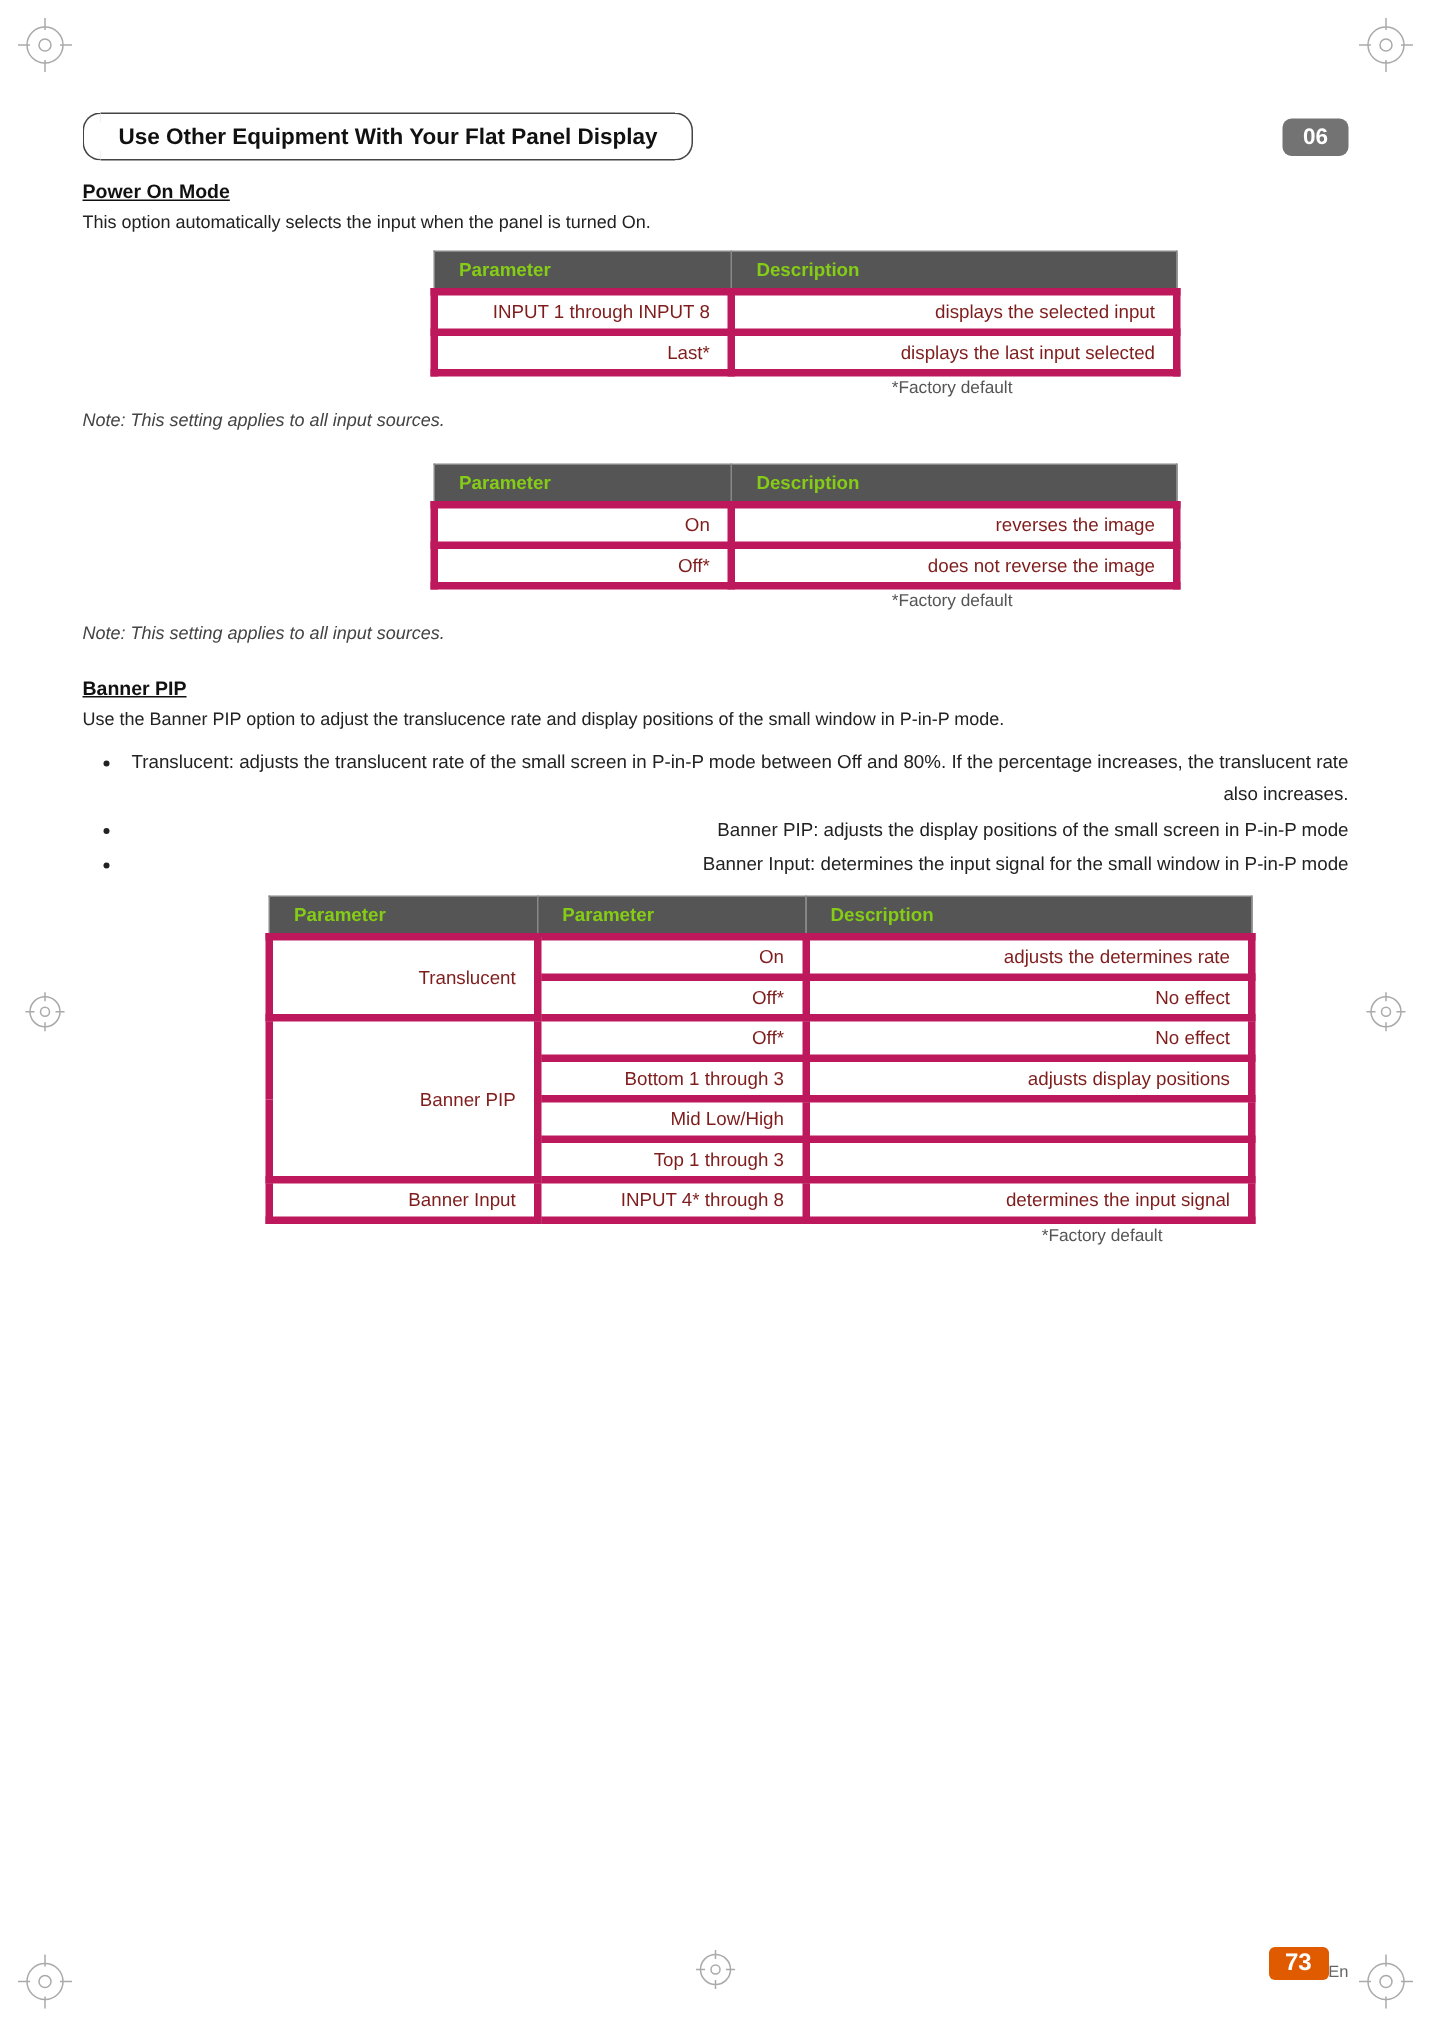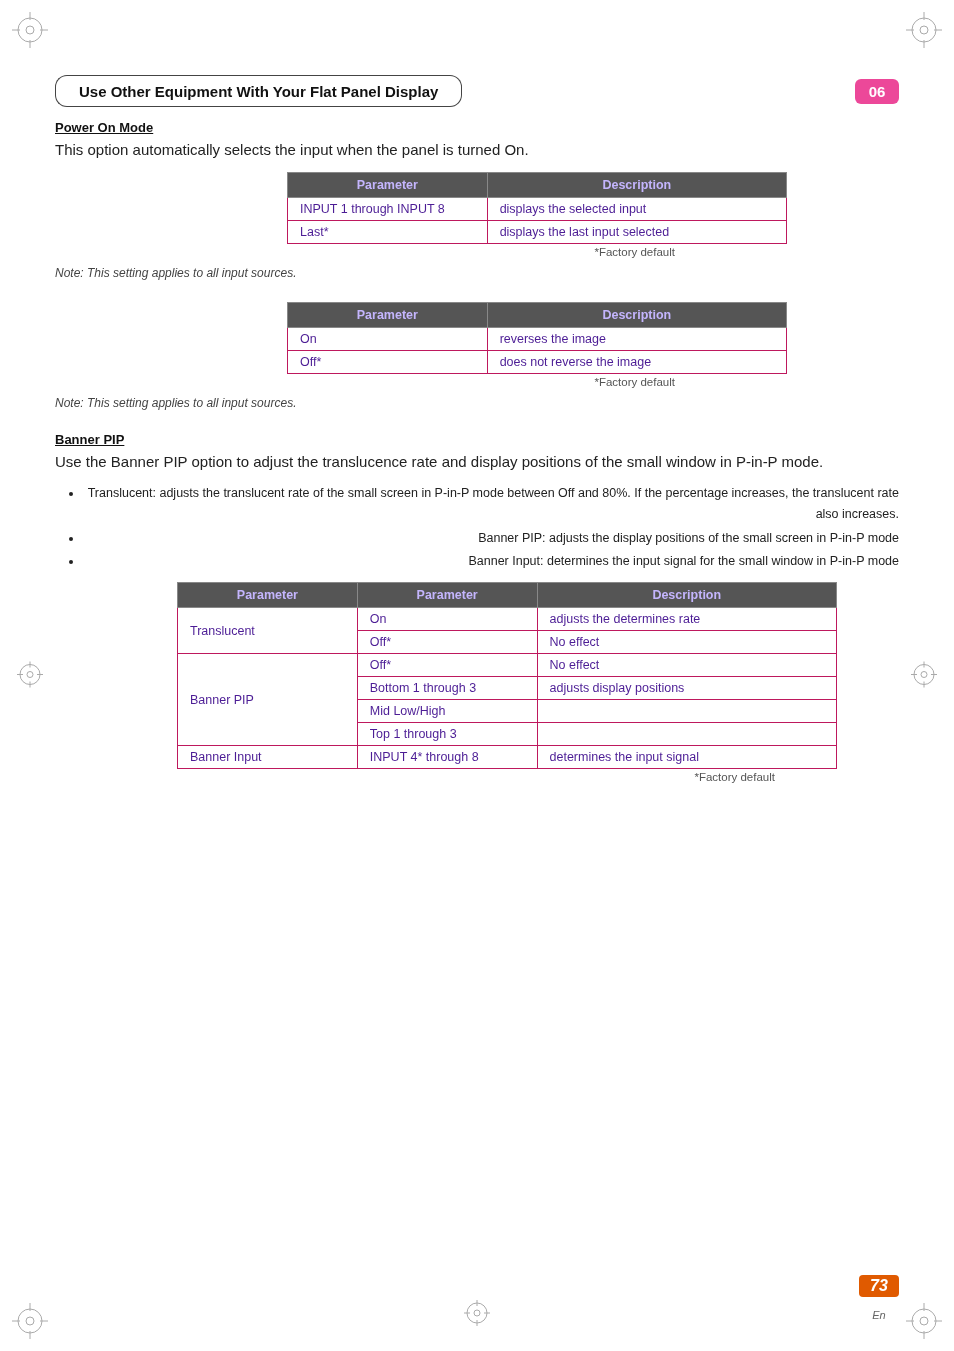--- a/index.html
+++ b/index.html
@@ -78,21 +78,21 @@
 
     .header-title-right-curve {
       width: 12px;
       height: 32px;
       border: 1.5px solid #444;
       border-left: none;
       border-radius: 0 16px 16px 0;
     }
 
     .header-badge {
-      background: #ec4899;
+      background: #737373;
       color: #fff;
       font-size: 15px;
       font-weight: bold;
       padding: 4px 12px;
       border-radius: 6px;
       min-width: 44px;
       text-align: center;
     }
 
     
@@ -109,21 +109,21 @@
 
     .section-title {
       font-size: 13px;
       font-weight: bold;
       text-decoration: underline;
       margin-bottom: 4px;
       color: #111;
     }
 
     .section-desc {
-      font-size: 15px;
+      font-size: 12px;
       color: #222;
       margin-bottom: 10px;
       line-height: 1.5;
     }
 
     .note-text {
       font-style: italic;
       font-size: 12px;
       color: #444;
       margin-top: 8px;
@@ -138,32 +138,33 @@
 
     
     .param-table {
       border-collapse: collapse;
       margin: 0 auto;
       font-size: 12.5px;
     }
 
     .param-table th {
       background: #555;
-      color: #c4b5fd;
+      color: #84cc16;
       padding: 5px 16px;
-      text-align: center;
+      text-align: left;
       font-weight: bold;
       border: 1px solid #888;
     }
 
     .param-table td {
-      border: 1px solid #be185d;
+      border: 5px solid #be185d;
       padding: 4px 12px;
-      color: #4c1d95;
+      color: #7f1d1d;
       background: #fff;
+      text-align: right;
     }
 
     
     .table-wrapper-sm {
       margin-left: 120px;
     }
 
     
     .table-wrapper-lg {
       margin-left: 60px;
@@ -182,23 +183,21 @@
       list-style: disc;
       margin-bottom: 2px;
     }
 
     
     .footer {
       position: absolute;
       bottom: 30px;
       right: 55px;
       display: flex;
-      flex-direction: column;
       align-items: center;
-      font-style: italic;
     }
 
     .page-number-badge {
       background: #e05a00;
       color: #fff;
       font-size: 16px;
       font-weight: bold;
       padding: 2px 10px;
       border-radius: 4px;
       min-width: 40px;

